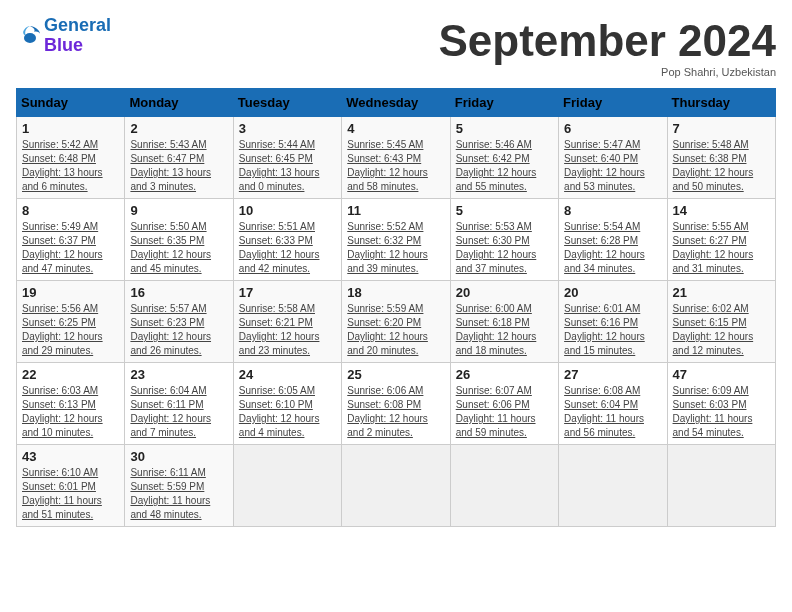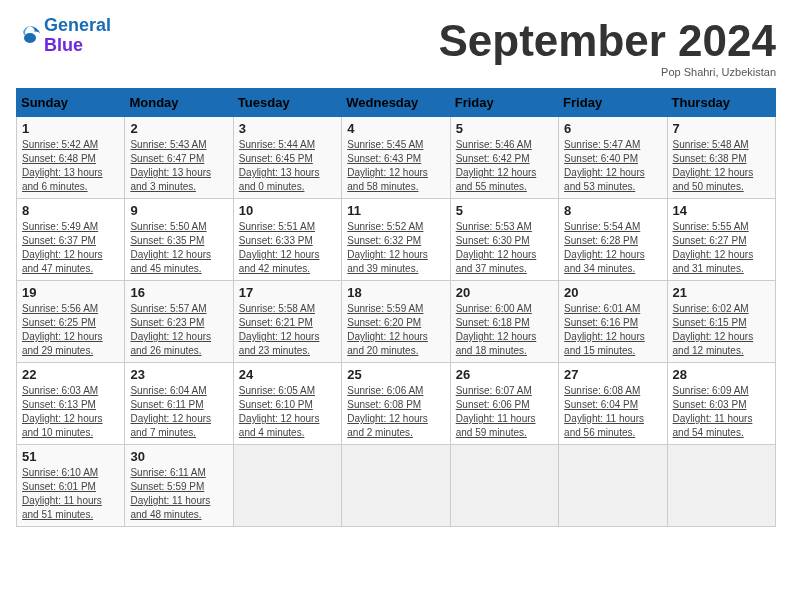--- a/index.html
+++ b/index.html
@@ -232,27 +232,27 @@
         </td>
         <td>
           <span class="day-num">26</span>
           <div class="day-info">Sunrise: 6:07 AM<br>Sunset: 6:06 PM<br>Daylight: 11 hours<br>and 59 minutes.</div>
         </td>
         <td>
           <span class="day-num">27</span>
           <div class="day-info">Sunrise: 6:08 AM<br>Sunset: 6:04 PM<br>Daylight: 11 hours<br>and 56 minutes.</div>
         </td>
         <td>
-          <span class="day-num">28</span>
+          <span class="day-num">47</span>
           <div class="day-info">Sunrise: 6:09 AM<br>Sunset: 6:03 PM<br>Daylight: 11 hours<br>and 54 minutes.</div>
         </td>
       </tr>
       <tr>
         <td>
-          <span class="day-num">51</span>
+          <span class="day-num">43</span>
           <div class="day-info">Sunrise: 6:10 AM<br>Sunset: 6:01 PM<br>Daylight: 11 hours<br>and 51 minutes.</div>
         </td>
         <td>
           <span class="day-num">30</span>
           <div class="day-info">Sunrise: 6:11 AM<br>Sunset: 5:59 PM<br>Daylight: 11 hours<br>and 48 minutes.</div>
         </td>
         <td class="empty-cell"></td>
         <td class="empty-cell"></td>
         <td class="empty-cell"></td>
         <td class="empty-cell"></td>

